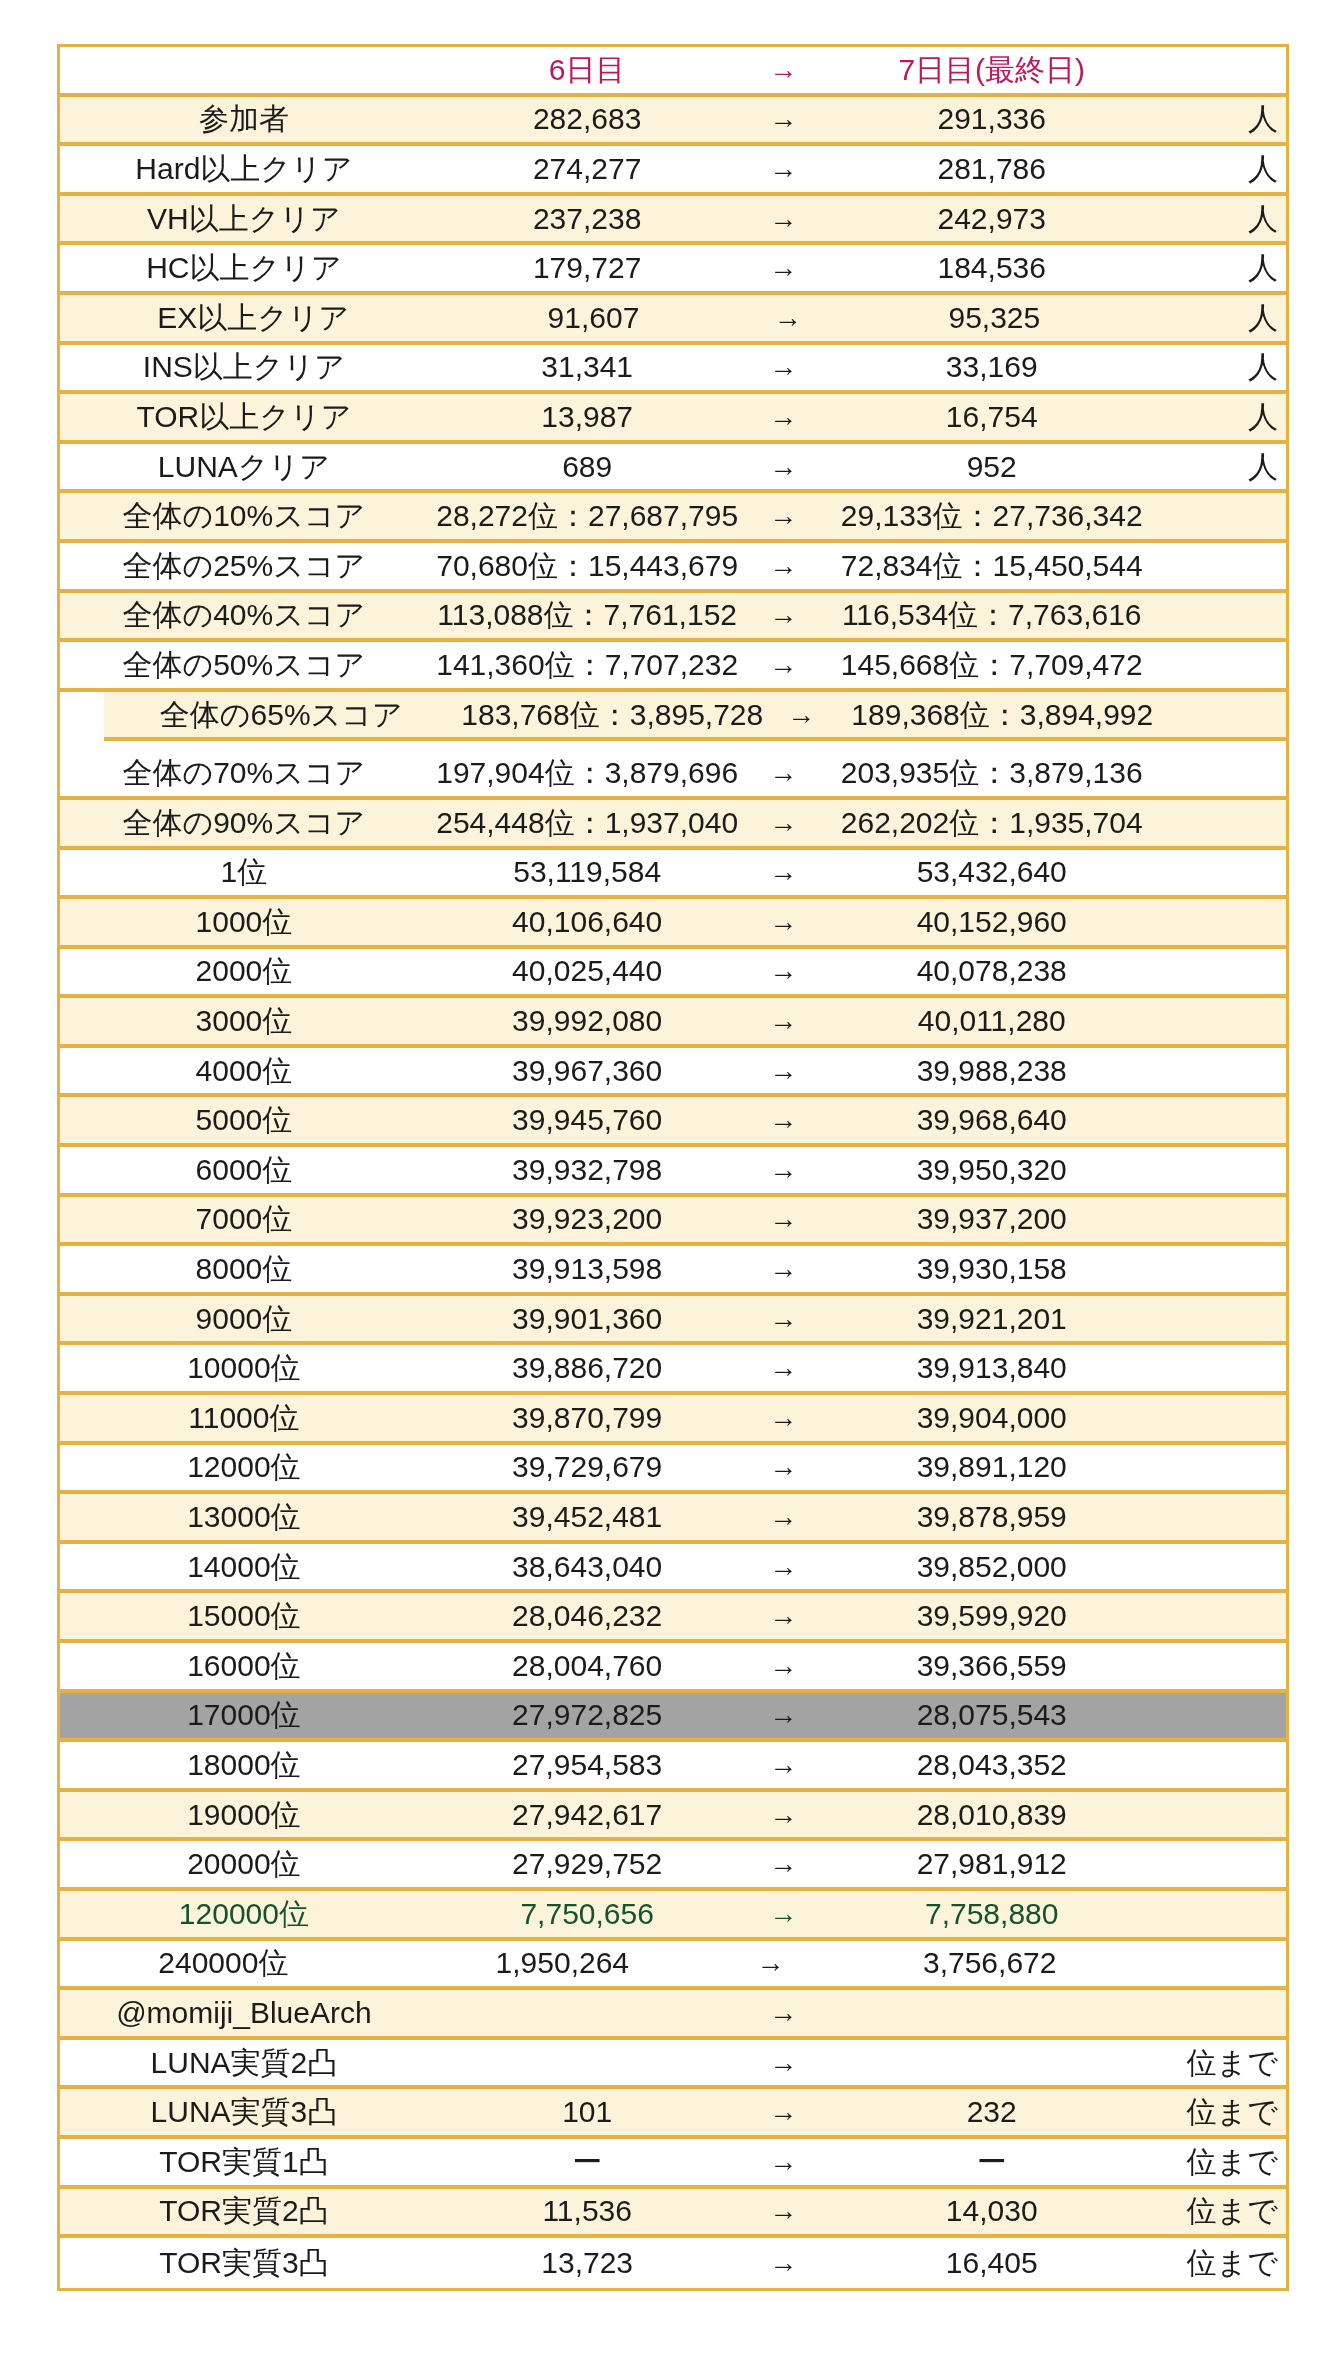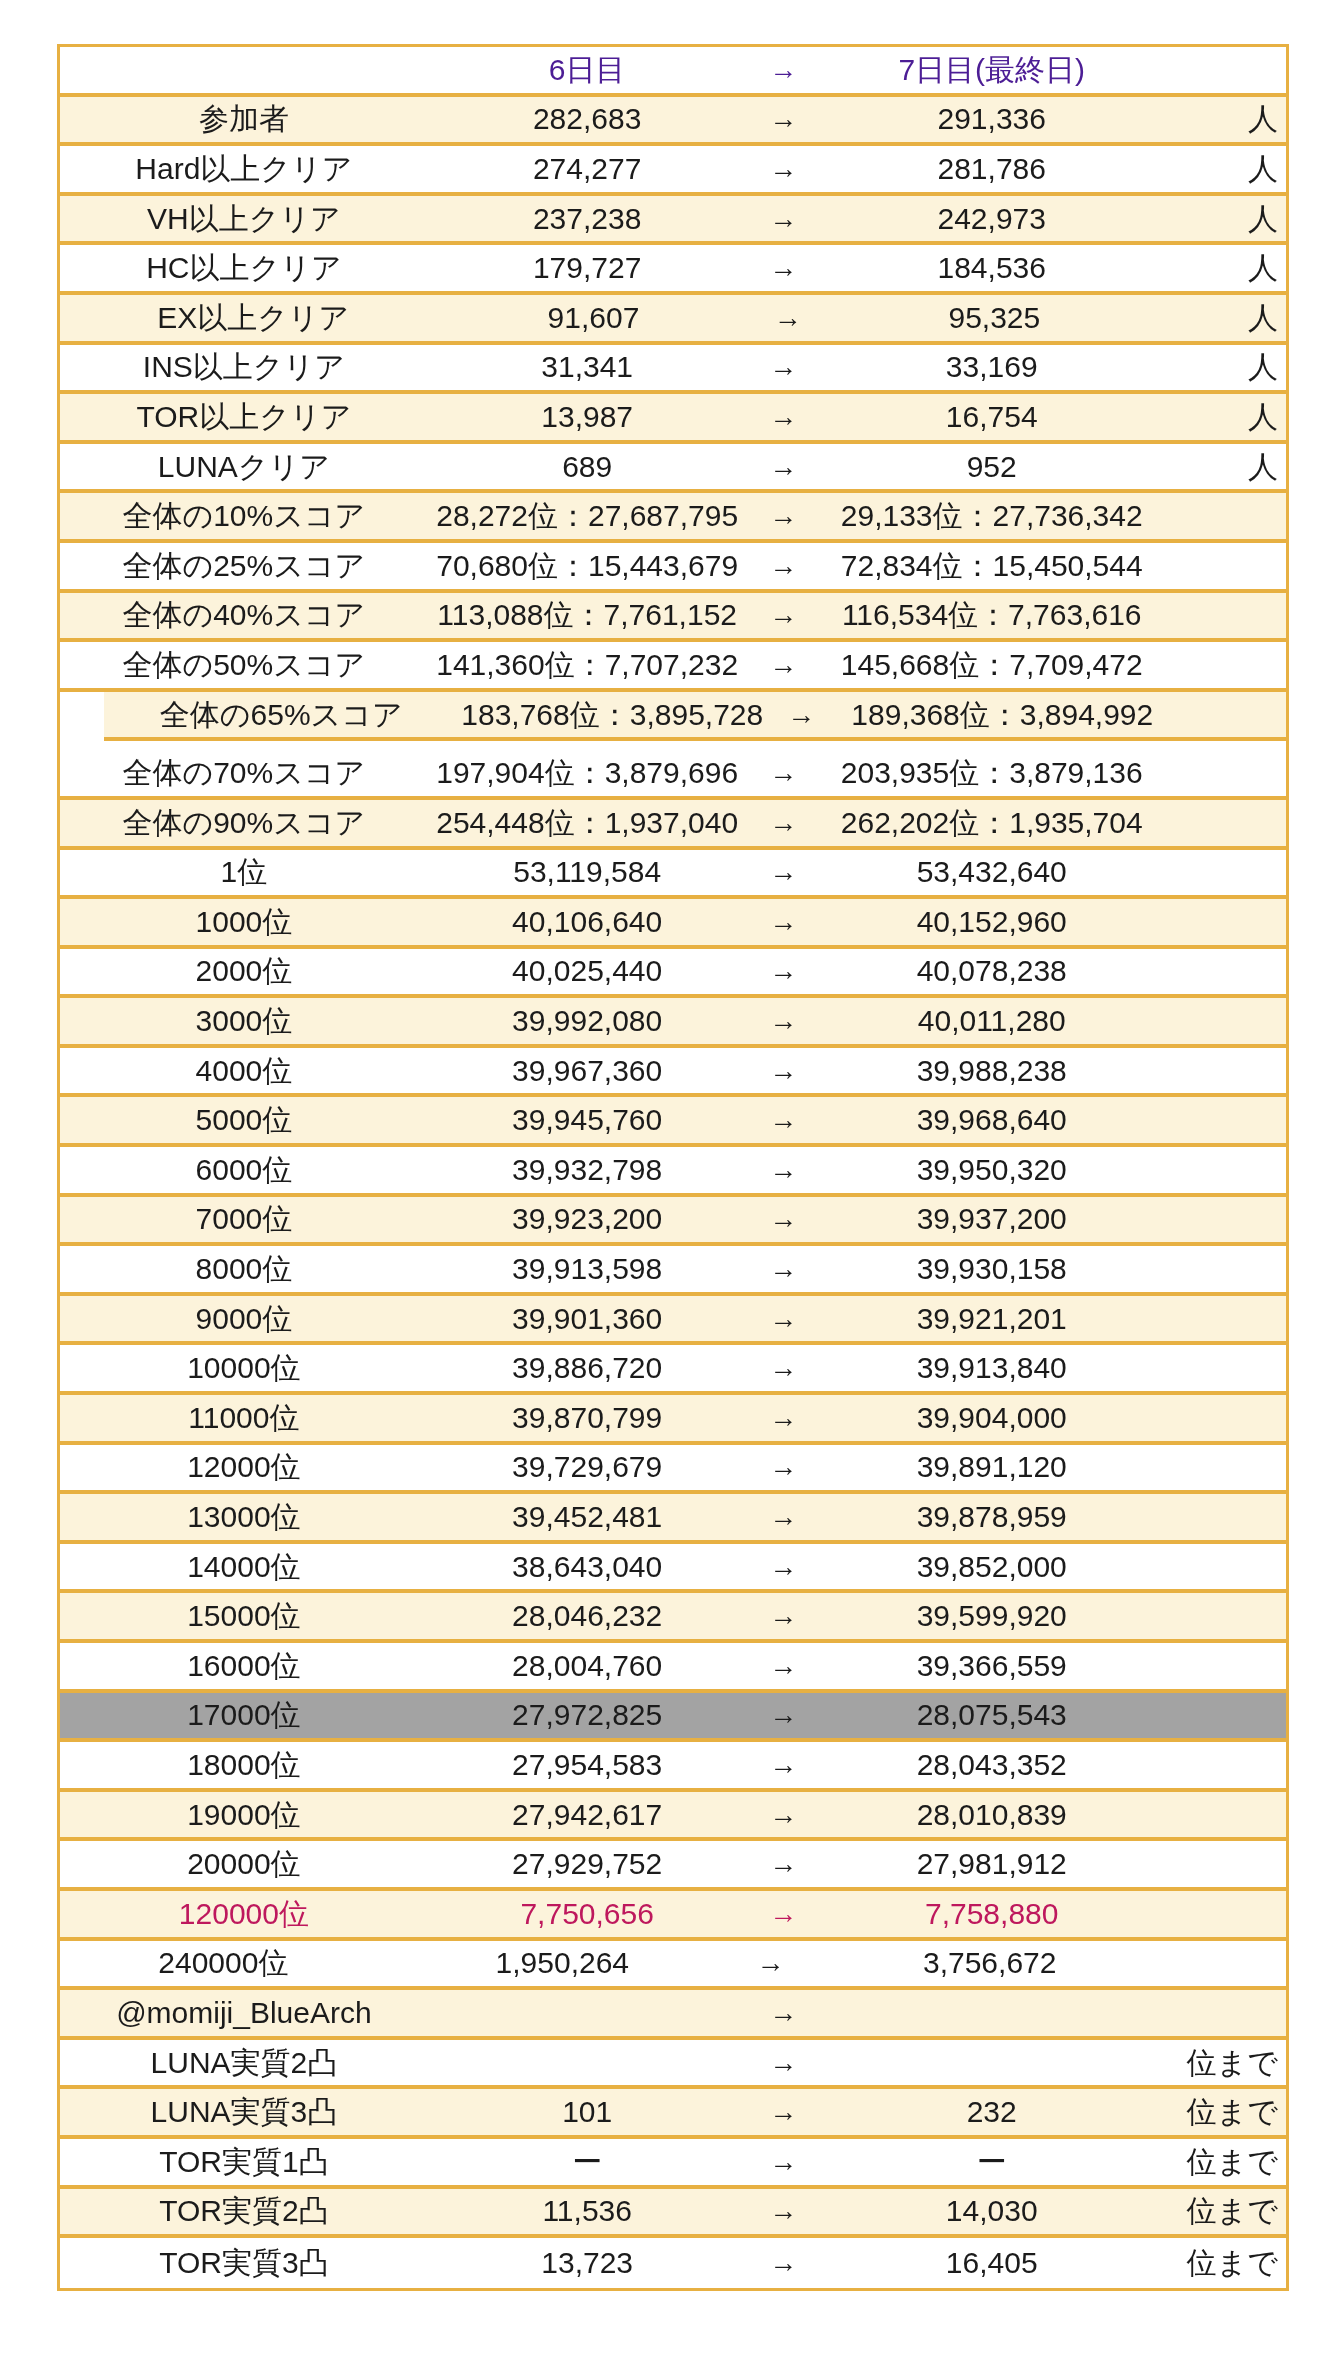--- a/index.html
+++ b/index.html
@@ -73,21 +73,21 @@
     white-space: nowrap;
   }
 </style>
 </head>
 <body>
 
 <div class="page">
   <div class="stats-table" style="border-color: rgb(231, 176, 66);">
 
 
-    <div class="row header-row" style="border-bottom-color: rgb(231, 176, 66); color: #4c1d95;">
+    <div class="row header-row" style="border-bottom-color: rgb(231, 176, 66); color: #be185d;">
       <span class="c-label"></span>
       <span class="c-v6">6日目</span>
       <span class="c-arrow">→</span>
       <span class="c-v7">7日目(最終日)</span>
       <span class="c-unit"></span>
     </div>
 
     <div id="rows-container">
         <div class="row row-cream" style="background: rgb(252, 243, 219); border-bottom-color: rgb(231, 176, 66); color: rgb(27, 27, 27);">
           <span class="c-label">参加者</span>
@@ -334,21 +334,21 @@
           <span class="c-v7">28,010,839</span>
           <span class="c-unit"></span>
         </div>
         <div class="row row-white" style="border-bottom-color: rgb(231, 176, 66); color: rgb(27, 27, 27);">
           <span class="c-label">20000位</span>
           <span class="c-v6">27,929,752</span>
           <span class="c-arrow">→</span>
           <span class="c-v7">27,981,912</span>
           <span class="c-unit"></span>
         </div>
-        <div class="row row-cream" style="background: rgb(252, 243, 219); border-bottom-color: rgb(231, 176, 66); color: #be185d;">
+        <div class="row row-cream" style="background: rgb(252, 243, 219); border-bottom-color: rgb(231, 176, 66); color: #14532d;">
           <span class="c-label">120000位</span>
           <span class="c-v6">7,750,656</span>
           <span class="c-arrow">→</span>
           <span class="c-v7">7,758,880</span>
           <span class="c-unit"></span>
         </div>
         <div class="row row-white" style="border-bottom-color: rgb(231, 176, 66); color: rgb(27, 27, 27); gap: 34px;">
           <span class="c-label">240000位</span>
           <span class="c-v6">1,950,264</span>
           <span class="c-arrow">→</span>

